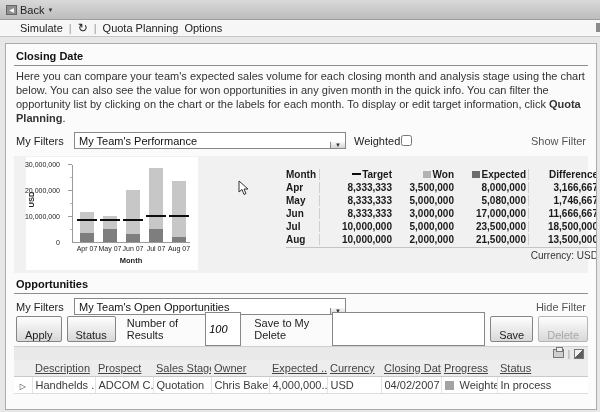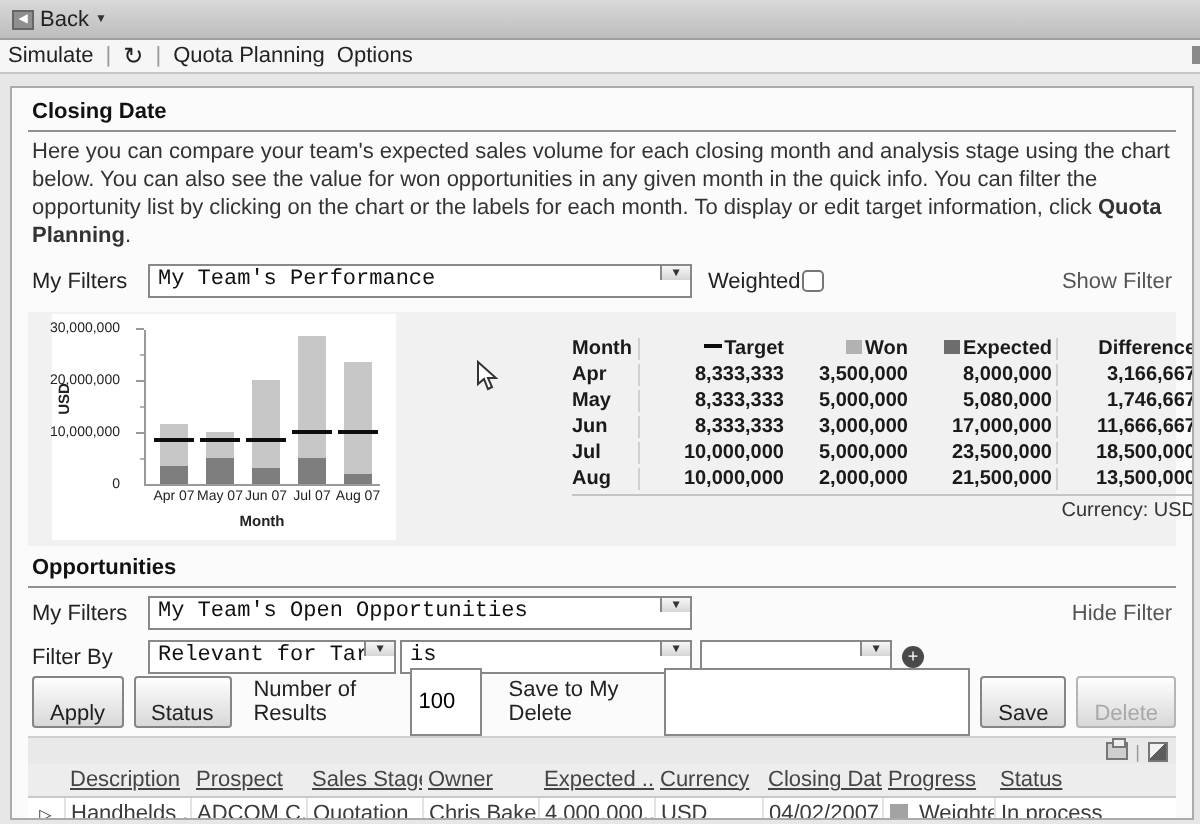--- a/index.html
+++ b/index.html
@@ -12,41 +12,41 @@
               padding:0 6px; }
   .titlebar .title { font-weight:bold; font-size:12px; color:#111; flex:1;
                      white-space:nowrap; overflow:hidden; }
   .backbtn { display:flex; align-items:center; gap:3px; cursor:pointer; color:#222; }
   .backicon { width:11px; height:10px; background:#8f8f8f; border:1px solid #666;
               color:#fff; font-size:6px; line-height:8px; text-align:center; display:inline-block; }
   .caret { font-size:6px; color:#333; }
 
   
   .menubar { height:17px; background:#f6f6f6; border-bottom:1px solid #c6c6c6;
-             display:flex; align-items:center; gap:6px; padding:0 4px; position:relative; }
+             display:flex; align-items:center; gap:6px; padding:0 20px; position:relative; }
   .menubar .mi { cursor:pointer; color:#222; }
   .menubar .sep { color:#999; }
   .menubar .refresh { font-size:12px; line-height:11px; cursor:pointer; }
   .menubar .edge-fragment { position:absolute; right:0; top:3px; width:4px; height:9px; background:#8a8a8a; }
 
   
   .panel { margin:6px 3px 0 5px; height:367px; background:#fbfbfb;
            border:1px solid #ababab; padding:4px 8px; overflow:hidden; position:relative; }
 
   .sect-head { font-weight:bold; font-size:11px; color:#111; padding:2px 0 3px 2px;
                border-bottom:1px solid #8f8f8f; }
   .desc { color:#333; line-height:14px; margin:3px 2px 6px 2px; }
 
   .filters-row { display:flex; align-items:center; margin:4px 0 6px 2px; height:19px; }
   .lbl { width:58px; color:#222; }
   .lbl2 { width:58px; color:#222; }
 
   
-  .sel { display:inline-flex; align-items:flex-start; border:1px solid #888; background:#fff;
-         height:17px; cursor:pointer;font-family:Liberation Mono, monospace; }
+  .sel { display:inline-flex; align-items:flex-end; border:1px solid #888; background:#fff;
+         height:17px; cursor:pointer; }
   .sel .val { padding:1px 4px; flex:1; white-space:nowrap; overflow:hidden; color:#111; }
   .sel .arr { width:15px; background:linear-gradient(#f7f7f7,#d6d6d6); border-left:1px solid #888;
               display:flex; align-items:center; justify-content:center; font-size:6px; color:#333; }
 
   .weighted { margin-left:8px; display:flex; align-items:center; }
   .weighted input { width:11px; height:11px; margin-left:1px; }
   .link-right { margin-left:auto; color:#555; cursor:pointer; padding-right:2px; }
 
   
   .chart-band { position:relative; height:117px; background:#f1f1f1; margin:0 0 3px 0; }
@@ -81,21 +81,21 @@
 
   
   .opp-row { display:flex; align-items:center; margin:3px 0 0 2px; height:19px; }
   .gear { width:11px; height:11px; border-radius:50%; background:#4a4a4a; color:#fff;
           font-size:9px; line-height:10px; text-align:center; margin-left:5px; cursor:pointer; }
   .btn { height:18px; padding:12px 8px; background:linear-gradient(#fefefe,#d8d8d8);
          border:1px solid #858585; border-radius:2px; font-size:11px; color:#222;
          font-family:"Liberation Sans", sans-serif; cursor:pointer; }
   .btn[disabled] { color:#a8a8a8; border-color:#b5b5b5; cursor:default; }
   .txt { height:17px; border:1px solid #888; background:#fff; padding:16px 3px; font-size:11px;
-         font-family:"Liberation Sans", sans-serif; }
+         font-family:"Liberation Sans", sans-serif;font-style:italic; }
   .num { width:36px; }
   .savefilter { width:188px; }
 
   
   .rtable-wrap { margin-top:8px; border-top:1px solid #cfcfcf; }
   .rtoolbar { height:13px; background:#e9e9e9; display:flex; align-items:center;
               justify-content:flex-end; gap:4px; padding-right:4px; }
   .icon-print { width:11px; height:9px; background:#cfcfcf; border:1px solid #777;
                 position:relative; cursor:pointer; }
   .icon-print::before { content:""; position:absolute; left:2px; top:-3px; width:5px; height:3px;
@@ -248,36 +248,20 @@
 
     <div class="opp-row">
       <span class="lbl2">My Filters</span>
       <span class="sel" style="width:272px">
         <span class="val">My Team's Open Opportunities</span>
         <span class="arr">▼</span>
       </span>
       <span class="link-right">Hide Filter</span>
     </div>
 
-    <div class="opp-row">
-      <span class="lbl2">Filter By</span>
-      <span class="sel" style="width:124px">
-        <span class="val">Relevant for Target</span>
-        <span class="arr">▼</span>
-      </span>
-      <span class="sel" style="width:146px; margin-left:2px">
-        <span class="val">is</span>
-        <span class="arr">▼</span>
-      </span>
-      <span class="sel" style="width:96px; margin-left:4px">
-        <span class="val"></span>
-        <span class="arr">▼</span>
-      </span>
-      <span class="gear">+</span>
-    </div>
 
     <div class="opp-row" style="gap:5px">
       <button class="btn">Apply</button>
       <button class="btn">Status</button>
       <span style="margin-left:6px">Number of Results</span>
       <input class="txt num" value="100" style="">
       <span style="margin-left:8px">Save to My Delete</span>
       <input class="txt savefilter" value="" style="">
       <button class="btn">Save</button>
       <button class="btn" disabled="">Delete</button>

